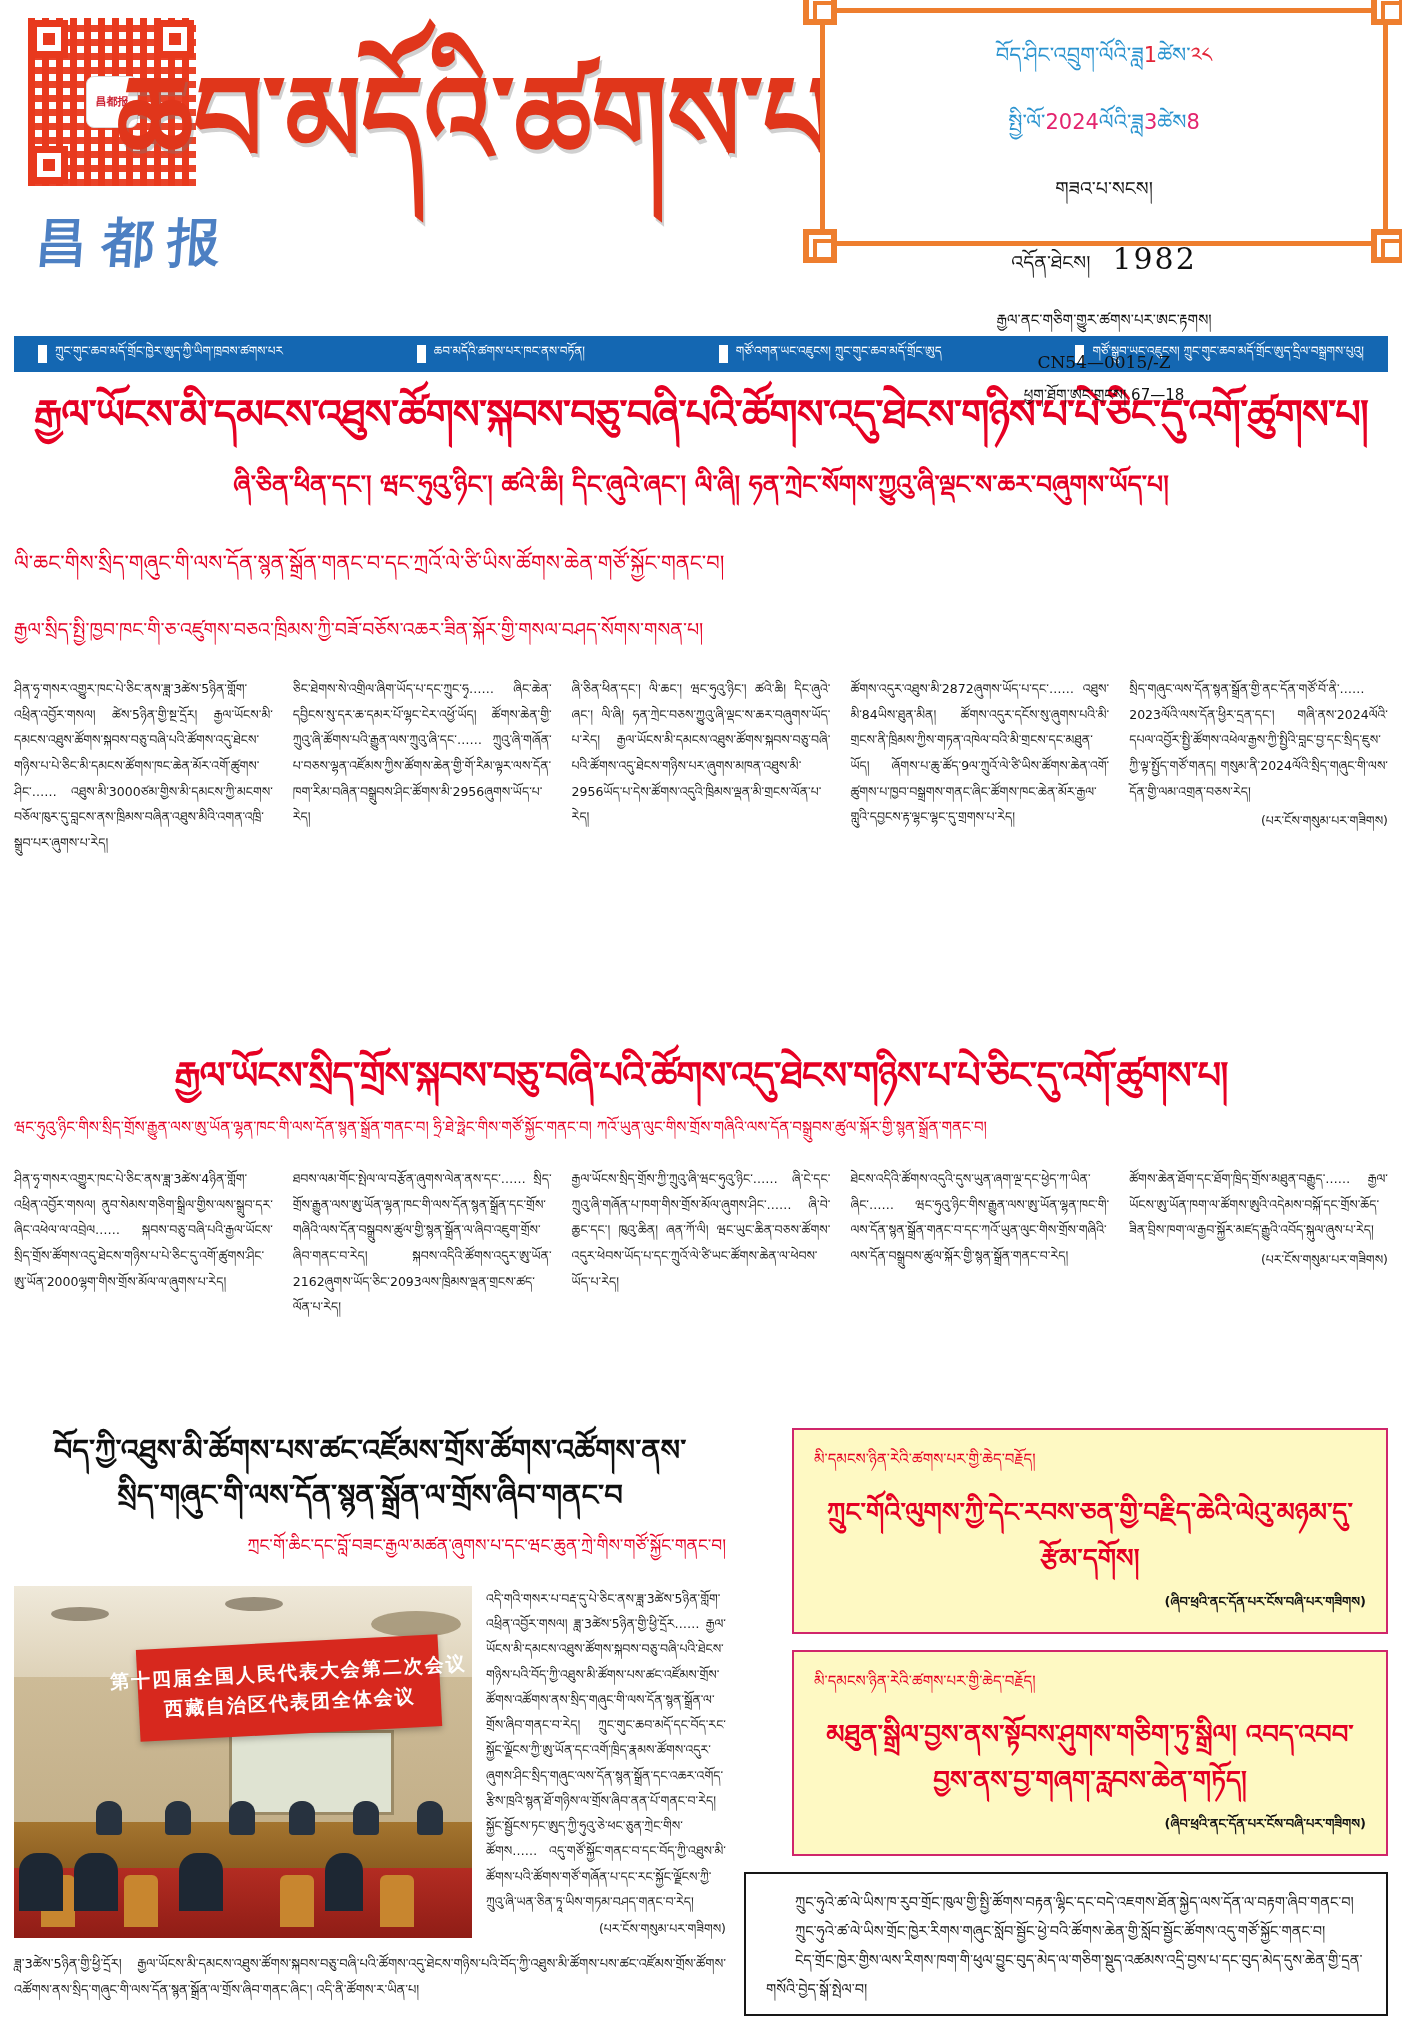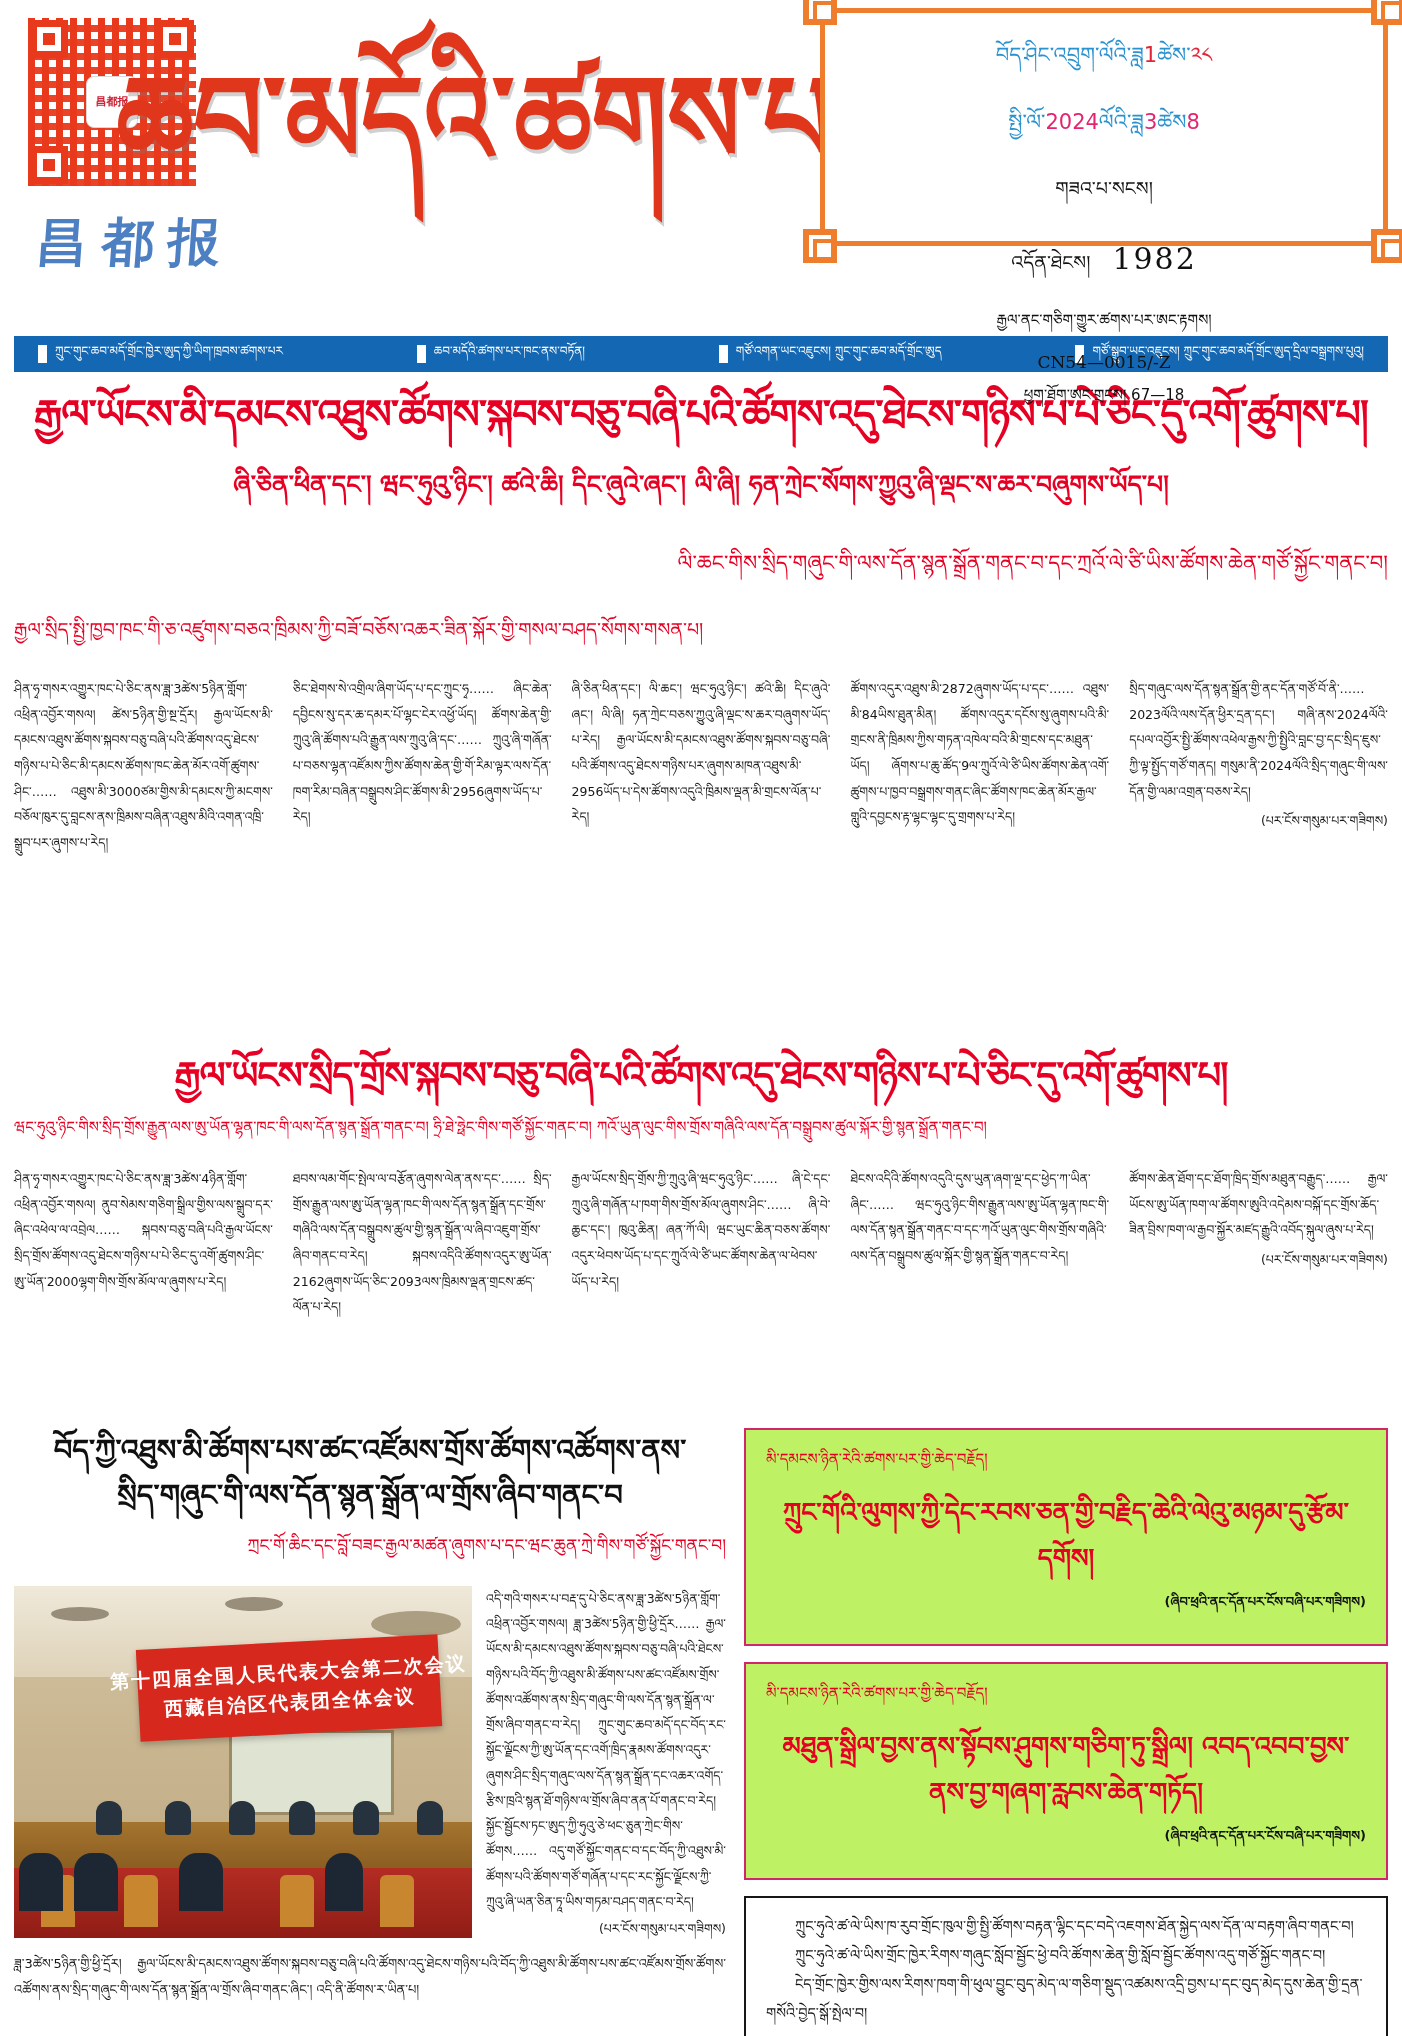--- a/index.html
+++ b/index.html
@@ -54,21 +54,21 @@
   
   .bluebar { margin-top:4px; height:36px; background:#1467b2; display:flex; align-items:center;
         justify-content:space-between; padding:0 24px; }
   .bluebar .item { display:flex; align-items:center; gap:8px; color:#fff; font-size:12px; white-space:nowrap; }
   .bluebar .sq { width:9px; height:18px; background:#fff; flex:0 0 auto; }
 
   
   .h-main { margin-top:16px; text-align:center; color:#e60023; font-weight:bold;
         font-size:40px; line-height:1.3; letter-spacing:-1px; white-space:nowrap; }
   .h-sub1 { margin-top:16px; text-align:center; color:#e60023; font-size:25px; font-weight:bold; white-space:nowrap; }
-  .h-sub2 { margin-top:12px; text-align:right; color:#e60023; font-size:21px; white-space:nowrap; }
+  .h-sub2 { margin-top:12px; text-align:left; color:#e60023; font-size:21px; white-space:nowrap; }
   .h-sub3 { margin-top:10px; text-align:left; color:#e60023; font-size:19px; white-space:nowrap; }
 
   
   .cols { margin-top:14px; display:grid; grid-template-columns:repeat(5,1fr); column-gap:20px; }
   .col { font-size:12.5px; line-height:2.05; text-align:justify; color:#161616; }
   .col .cont { display:block; text-align:right; margin-top:4px; }
   .a1 { min-height:360px; }
   .a2 { min-height:252px; }
 
   
@@ -95,21 +95,21 @@
   .ph-floor { position:absolute; left:0; top:80%; width:100%; height:20%;
         background:linear-gradient(#b32c22,#8f1d16); }
   .ph-chair { position:absolute; width:34px; height:52px; background:#c8862f; border-radius:6px 6px 0 0; top:82%; }
   .ph-fgperson { position:absolute; width:44px; height:58px; border-radius:18px 18px 0 0; background:#1d2733; top:76%; }
   .sidecol { flex:1; font-size:12.5px; line-height:2.02; text-align:justify; color:#161616; }
   .sidecol .cont { display:block; text-align:right; margin-top:2px; }
   .caption { margin-top:10px; font-size:13px; line-height:1.95; text-align:justify; color:#141414; }
 
   
   .br { flex:1; display:flex; flex-direction:column; gap:16px; }
-  .noticebox { border:2px solid #d0266b; padding:12px 20px 20px; background:#bef264; }
+  .noticebox { border:2px solid #d0266b; padding:12px 20px 8px; background:#fef9c3;margin-left:48px; }
   .noticebox .kicker { color:#e60023; font-size:15px; margin-bottom:6px; }
   .noticebox .title { color:#e60023; font-weight:bold; font-size:26px; line-height:1.75; text-align:center; }
   .noticebox .attr { text-align:right; font-size:13px; color:#111; margin-top:6px; font-weight:bold; }
   .blackbox { border:2px solid #161616; padding:14px 20px 10px; background:#fff; flex:1; }
   .blackbox p { font-size:14.5px; line-height:2.0; text-align:justify; text-indent:2em; color:#141414; }
 </style>
 </head>
 <body>
 
 <div class="page">

